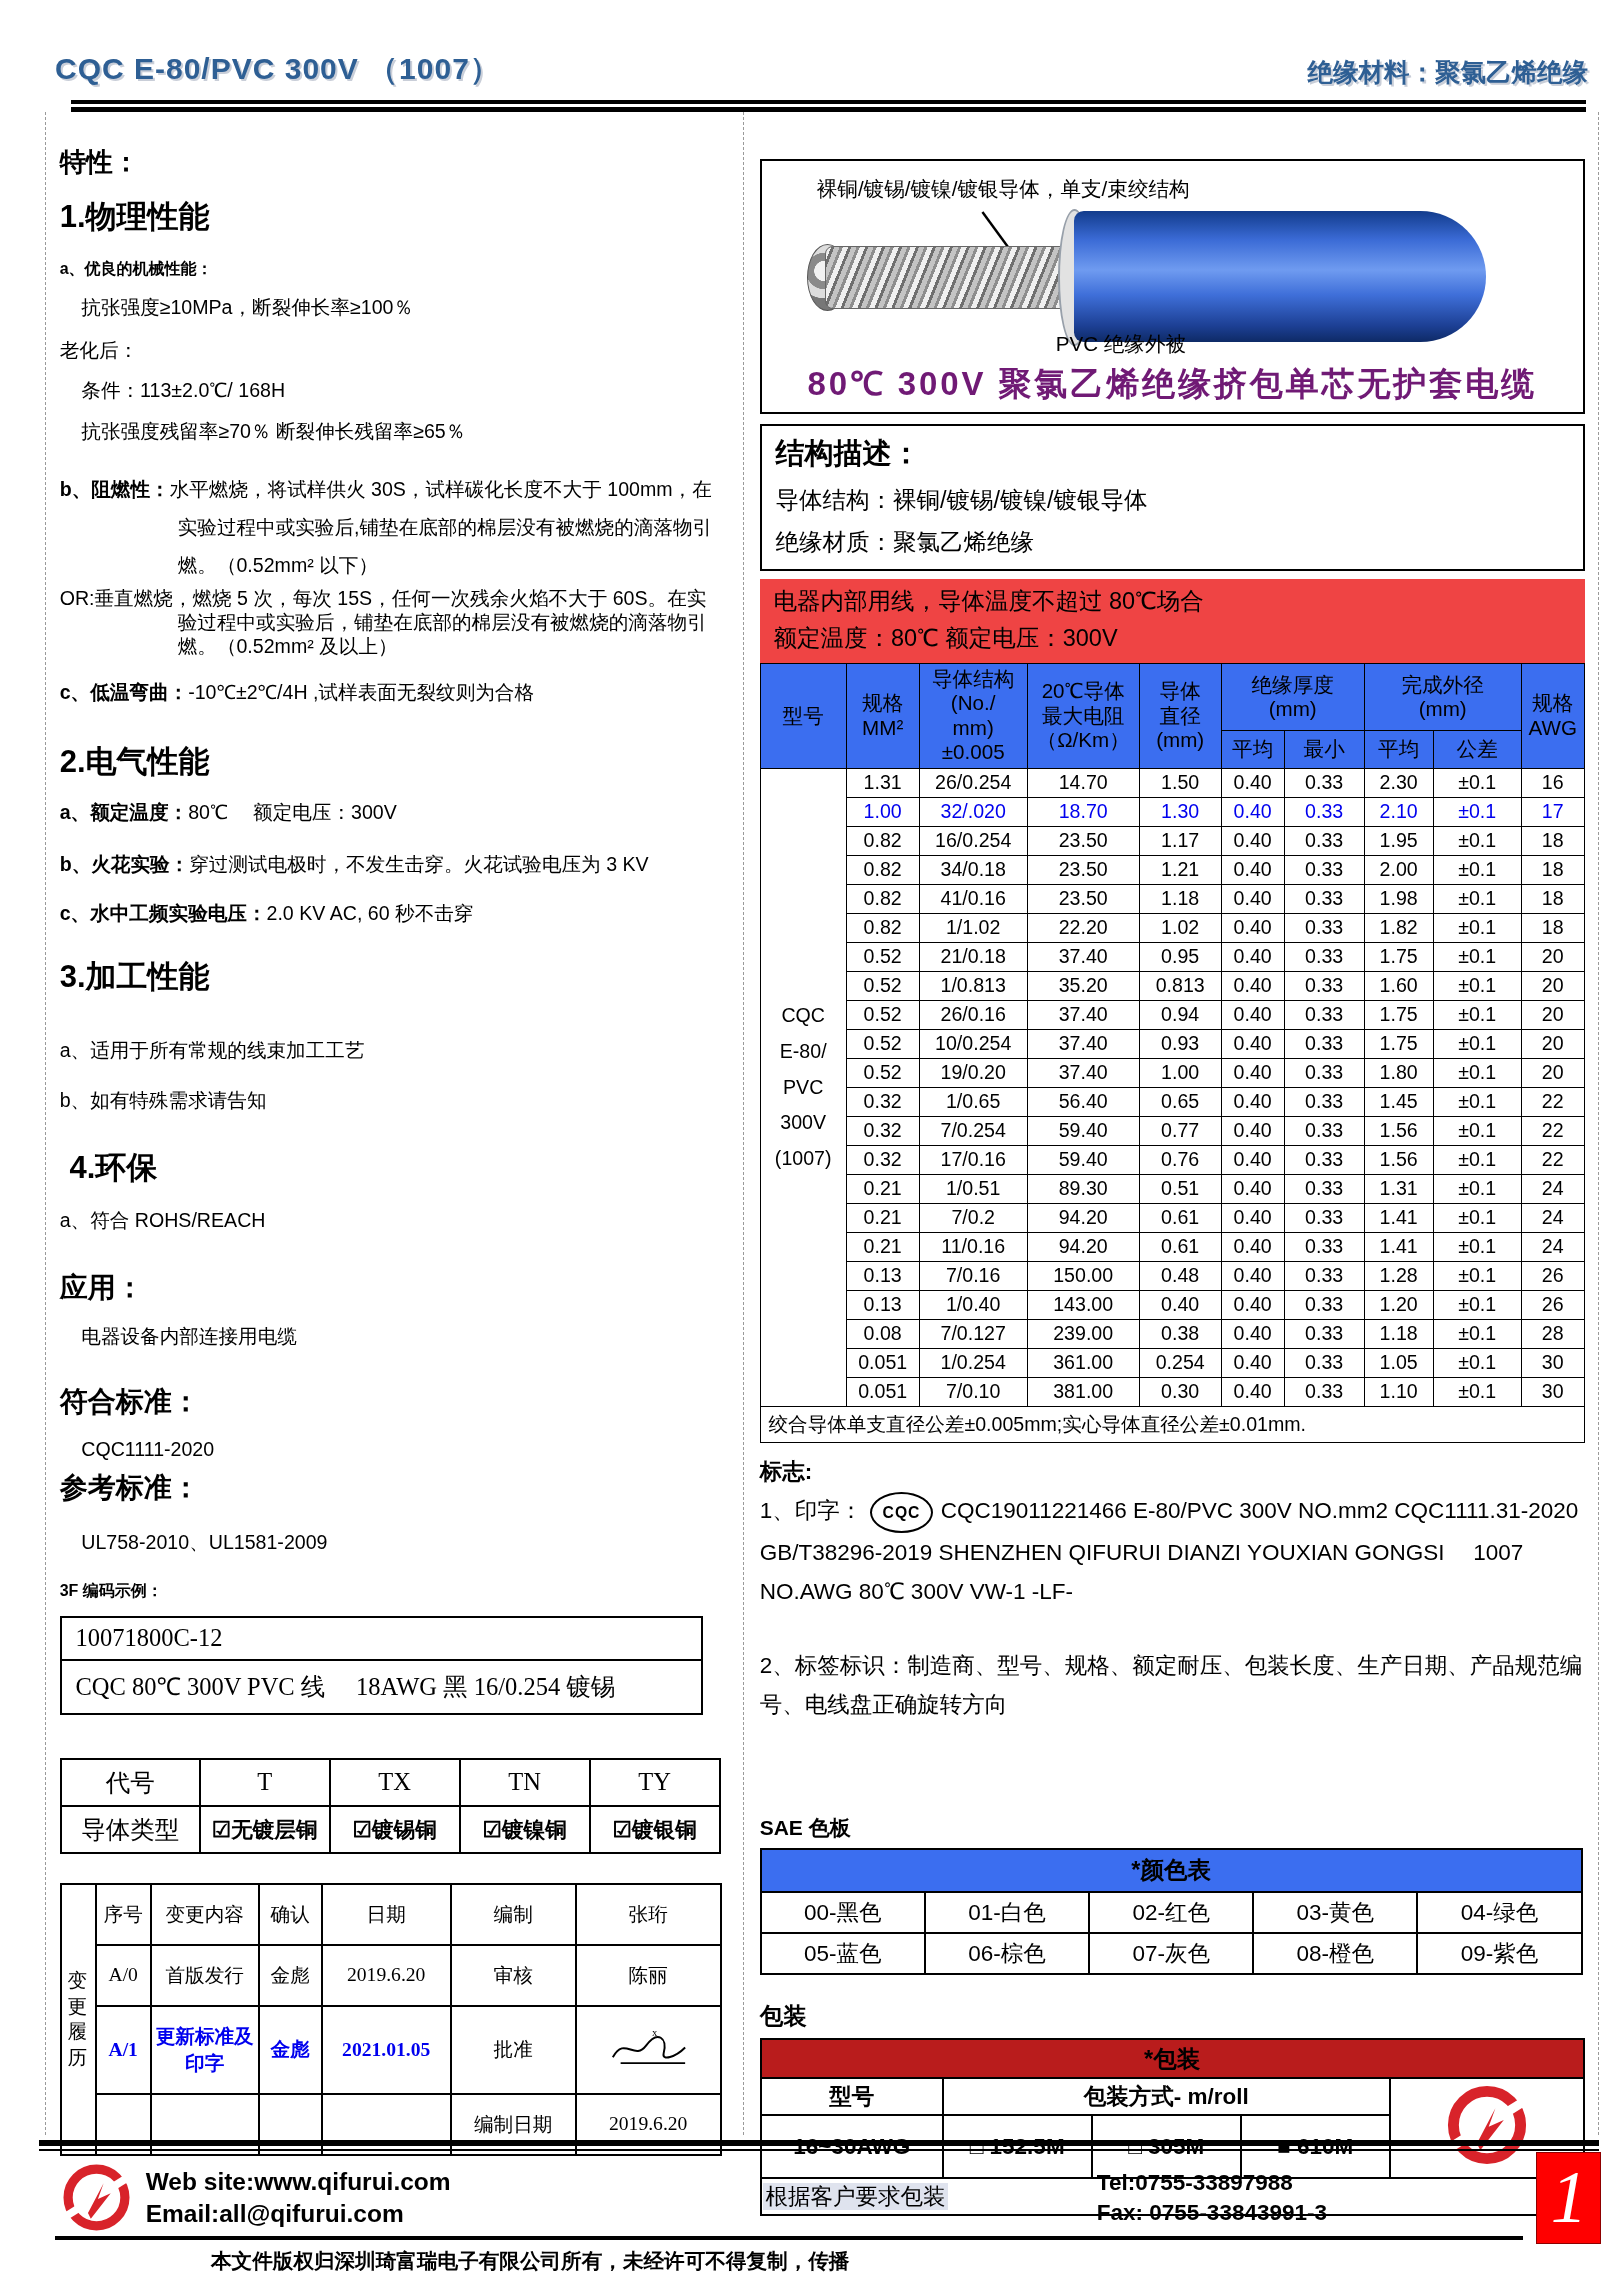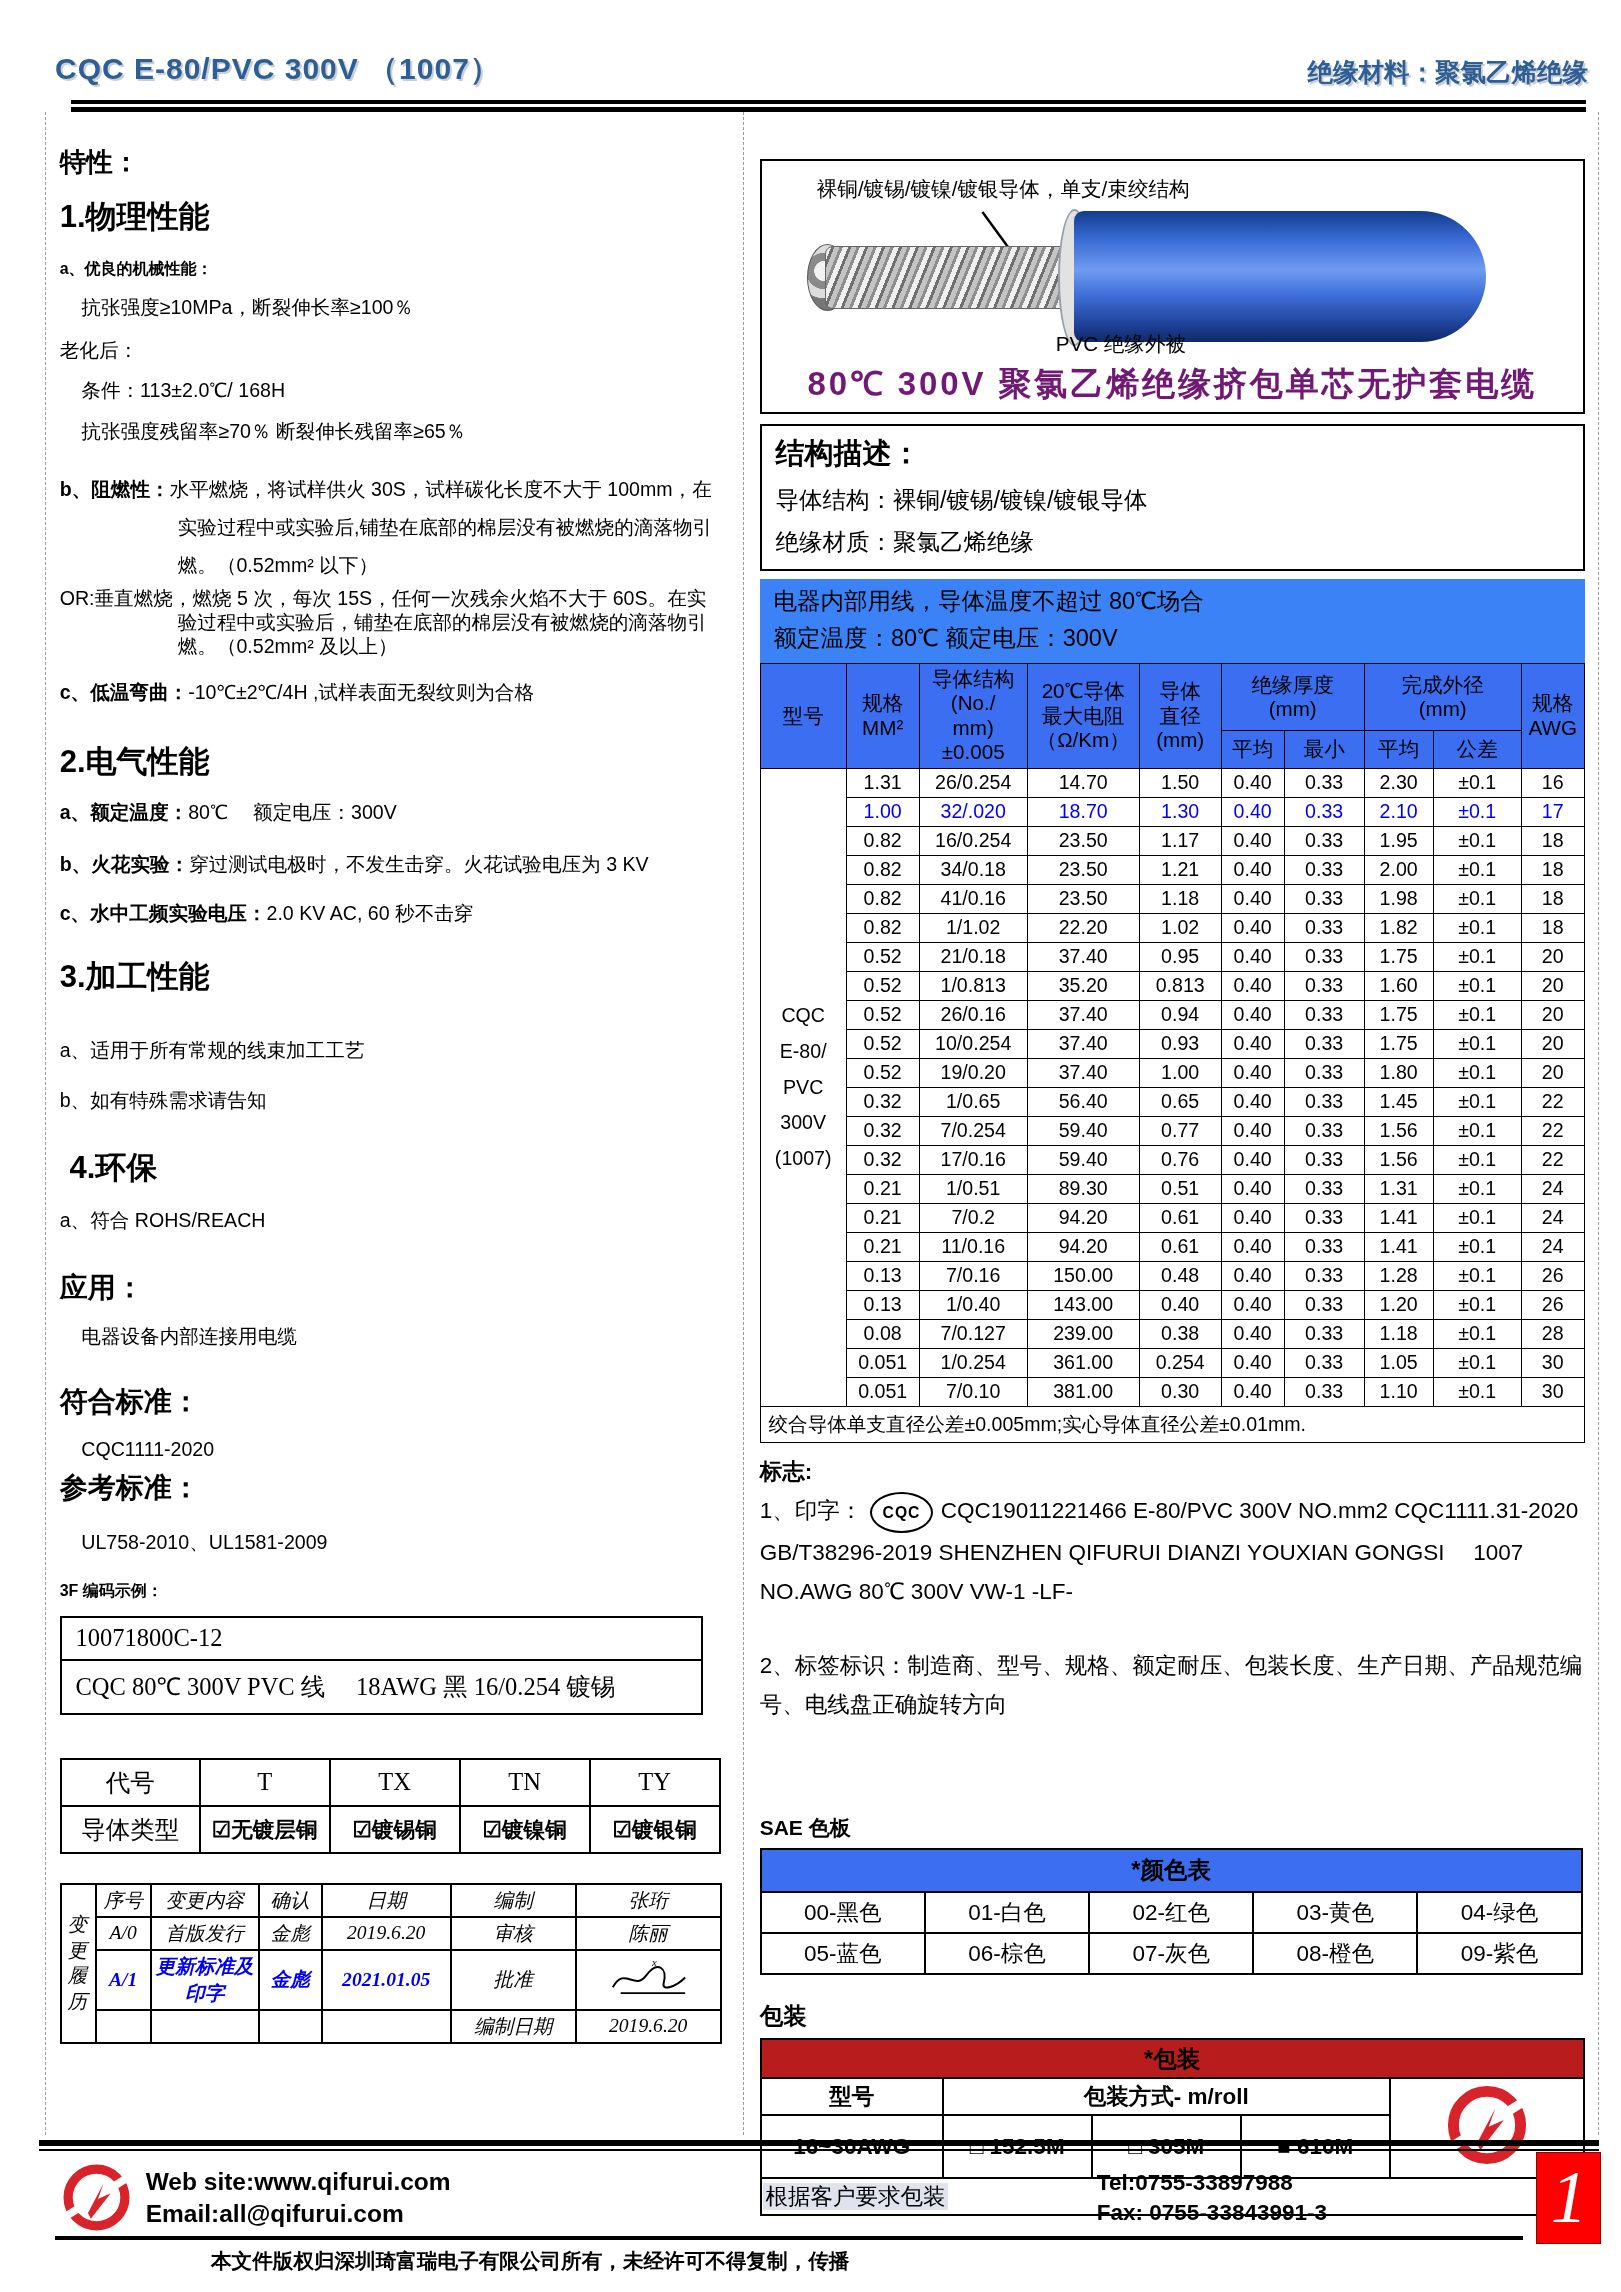--- a/index.html
+++ b/index.html
@@ -30,42 +30,42 @@
   .mt34{margin-top:33px}.mt36{margin-top:35px}.mt40{margin-top:39px}
   .bold{font-weight:bold}
   .code-box{margin-top:13.7px;width:639px;border:2px solid #000;font-family:"Liberation Serif",serif;}
   .code-box .r1{font-size:24.5px;padding:5.9px 9.8px 7.8px 13.7px;border-bottom:2px solid #000;}
   .code-box .r2{font-size:24.5px;padding:7.8px 9.8px 9.8px 13.7px;}
   table{border-collapse:collapse;}
   .cond-tbl{margin-top:43px;width:661px;table-layout:fixed;font-family:"Liberation Serif",serif;}
   .cond-tbl td{border:2px solid #000;text-align:center;height:43px;font-size:24.5px;}
   .cond-tbl .opt{font-size:21.6px;font-weight:bold;font-family:"Liberation Sans",sans-serif;}
   .rev-tbl{margin-top:29px;width:661px;table-layout:fixed;font-family:"Liberation Serif",serif;}
-  .rev-tbl td{border:2px solid #000;text-align:center;font-size:19.6px;padding:2px 1px;font-style:italic;}
+  .rev-tbl td{border:2px solid #000;text-align:center;font-size:19.6px;padding:16px 1px;}
   .rev-side{width:35px;font-size:19.6px;letter-spacing:2px;line-height:25.5px;font-family:"Liberation Sans",sans-serif;}
   .rev-blue{color:#0000ee;font-weight:bold;}
   
   .diagram{position:relative;border:2px solid #000;height:251px;}
   .cond-label{position:absolute;left:55px;top:13.7px;font-size:20.6px;}
   .pvc-label{position:absolute;left:294px;top:169px;font-size:20.6px;}
   .diag-arrows{position:absolute;left:0;top:0;width:100%;height:100%;pointer-events:none;}
   .strand-tip{position:absolute;left:45px;top:83px;width:39px;height:65px;border-radius:50%;border:1px solid #555;
     background:radial-gradient(circle at 42% 40%,#f2f2f2 0 22%,#8a8a8a 23% 40%,#ddd 41% 60%,#777 61% 100%);}
   .strands{position:absolute;left:63px;top:85px;width:247px;height:61px;border-radius:7.8px;border:1px solid #666;
     background:repeating-linear-gradient(112deg,#f0f0f0 0 4.9px,#6f6f6f 4.9px 7.8px,#c4c4c4 7.8px 12.7px,#8d8d8d 12.7px 15.7px);}
   .ins-ring{position:absolute;left:296px;top:48px;width:29px;height:133px;border-radius:50%;background:#e2e2e2;border:2px solid #98a0aa;}
   .jacket{position:absolute;left:312px;top:50px;width:412px;height:131px;
     background:linear-gradient(180deg,#123c8c 0%,#3b6bd6 22%,#6f9bf0 45%,#3f6fd9 64%,#1c3f93 88%,#0e2a66 100%);
     border-radius:9.8px 66px 66px 9.8px / 9.8px 66px 66px 9.8px;}
   .diag-caption{position:absolute;left:0;right:0;bottom:5.9px;text-align:center;font-size:33px;font-weight:bold;
     color:#701a75;letter-spacing:2.9px;}
   .struct-box{border:2px solid #000;margin-top:9.8px;padding:7.8px 13.7px 11.8px 13.7px;}
   .struct-title{font-size:29px;font-weight:bold;}
   .struct-line{font-size:23.5px;margin-top:9.8px;}
-  .gray-band{background:#3b82f6;margin-top:7.8px;padding:3.9px 0 5.9px 13.7px;}
+  .gray-band{background:#ef4444;margin-top:7.8px;padding:3.9px 0 5.9px 13.7px;}
   .gray-band div{font-size:23.5px;line-height:37px;}
   .spec{width:823px;table-layout:fixed;}
   .spec th{background:#3b6ef0;border:1px solid #000;font-weight:normal;font-size:20.6px;white-space:pre-line;
     line-height:24.5px;padding:2.9px 0;}
   .spec td{border:1px solid #000;text-align:center;font-size:19.6px;height:28px;padding:0;}
   .spec .row-blue td{color:#0000ee;}
   .model-cell div{font-size:19.6px;margin:12.7px 0;}
   .spec-note{text-align:left !important;font-size:20.6px;padding:3.9px 0 3.9px 7.8px !important;height:auto !important;margin-left:28px;}
   .mark-title{font-size:22.5px;font-weight:bold;margin-top:13.7px;}
   .mark-p{font-size:22.5px;line-height:39px;margin-top:3.9px;}

